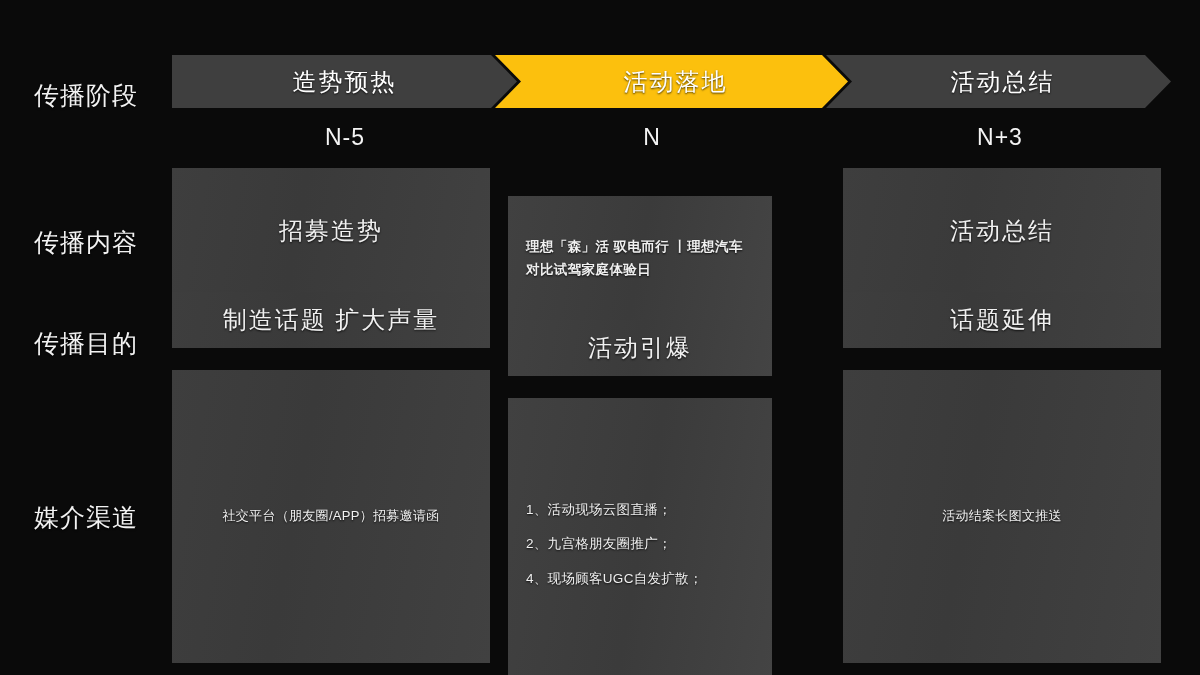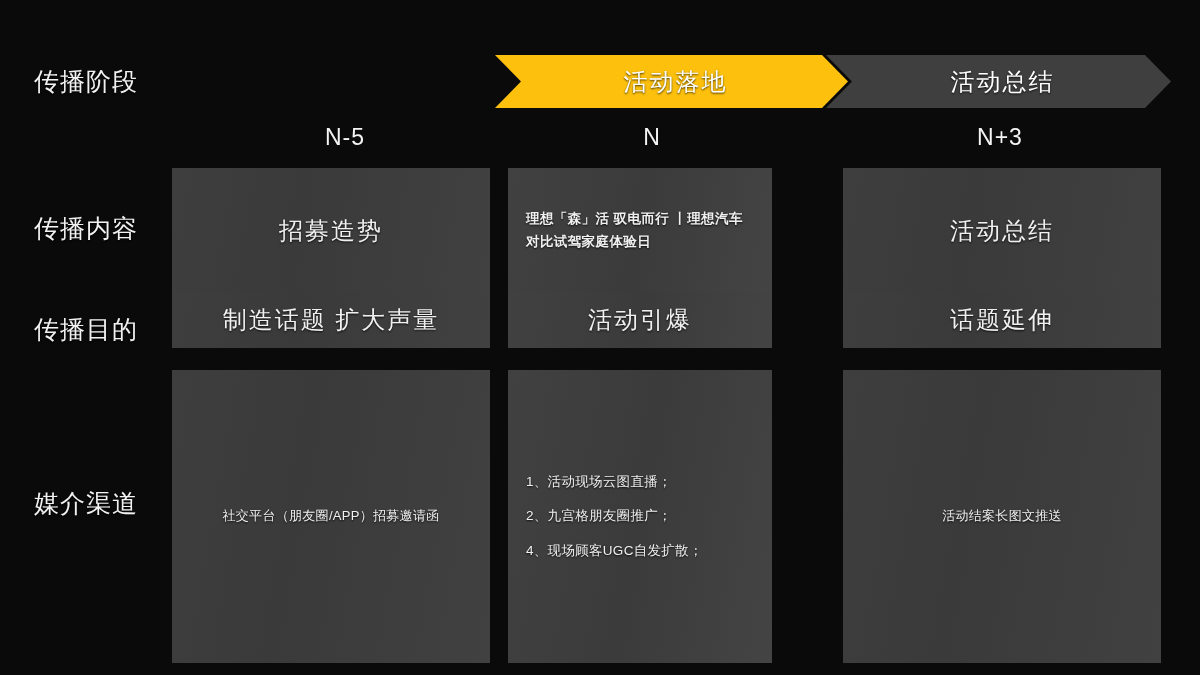--- a/index.html
+++ b/index.html
@@ -18,20 +18,21 @@
   
   .row-label {
     position: absolute;
     left: 0; width: 172px;
     text-align: center;
     color: #f2f2f2;
     font-size: 25px;
     letter-spacing: 1px;
     font-weight: 400;
     text-shadow: 0 1px 2px rgba(0,0,0,.9);
+    margin-top: 14px;
   }
   #label-stage   { top: 65px; }
   #label-content { top: 212px; }
   #label-purpose { top: 313px; }
   #label-media   { top: 487px; }
 
   
   .arrow {
     position: absolute;
     top: 55px; height: 53px;
@@ -84,21 +85,21 @@
     justify-content: center;
     color: #f0f0f0;
     text-shadow: 0 1px 2px rgba(0,0,0,.8);
     overflow: hidden;
   }
   .cell.darker {
     background: linear-gradient(100deg, #414141 0%, #3b3b3b 50%, #444 100%);
   }
   
   .col-1 { left: 172px;  width: 318px; }
-  .col-2 { left: 508px;  width: 264px; }
+  .col-2 { left: 508px;  width: 264px; margin-top: 28px; }
   .col-3 { left: 843px;  width: 318px; }
 
   
   .row-content { top: 168px; height: 125px; }
   .row-purpose { top: 292px; height: 56px; }
   .row-media   { top: 370px; height: 293px; }
 
   .cell-title {
     font-size: 24px;
     letter-spacing: 2px;
@@ -130,20 +131,23 @@
 </head>
 <body>
 
 <div id="stage">
 
   <div class="row-label" id="label-stage">传播阶段</div>
   <div class="row-label" id="label-content">传播内容</div>
   <div class="row-label" id="label-media">媒介渠道</div>
   <div class="row-label" id="label-purpose">传播目的</div>
 
+  <div class="arrow dark" id="arrow-1">
+    <span class="arrow-text">造势预热</span>
+  </div>
   <div class="arrow accent" id="arrow-2">
     <span class="arrow-text">活动落地</span>
   </div>
   <div class="arrow dark" id="arrow-3">
     <span class="arrow-text">活动总结</span>
   </div>
 
   <div class="day-mark" id="day-1">N-5</div>
   <div class="day-mark" id="day-2">N</div>
   <div class="day-mark" id="day-3">N+3</div>

